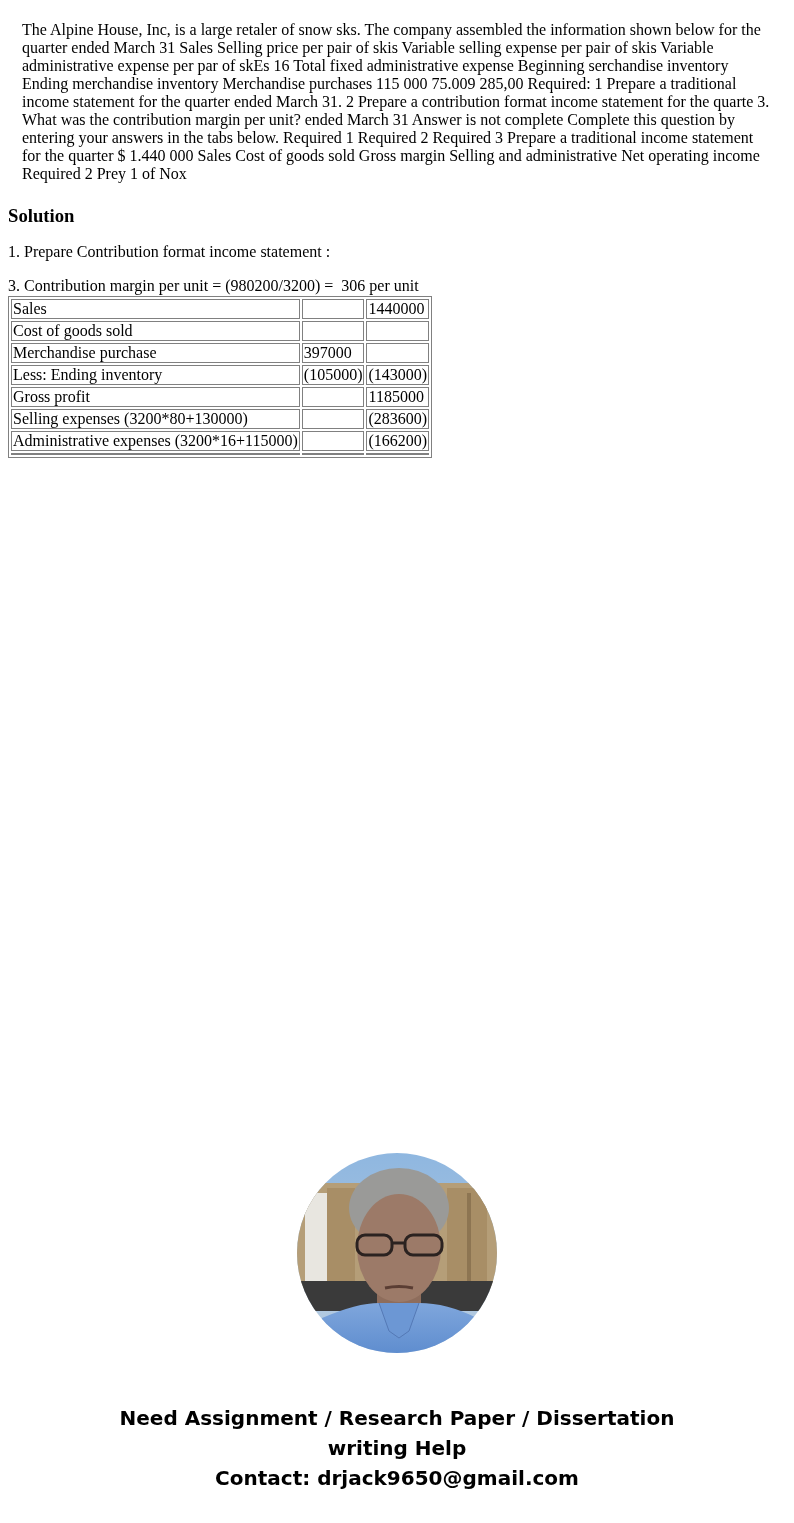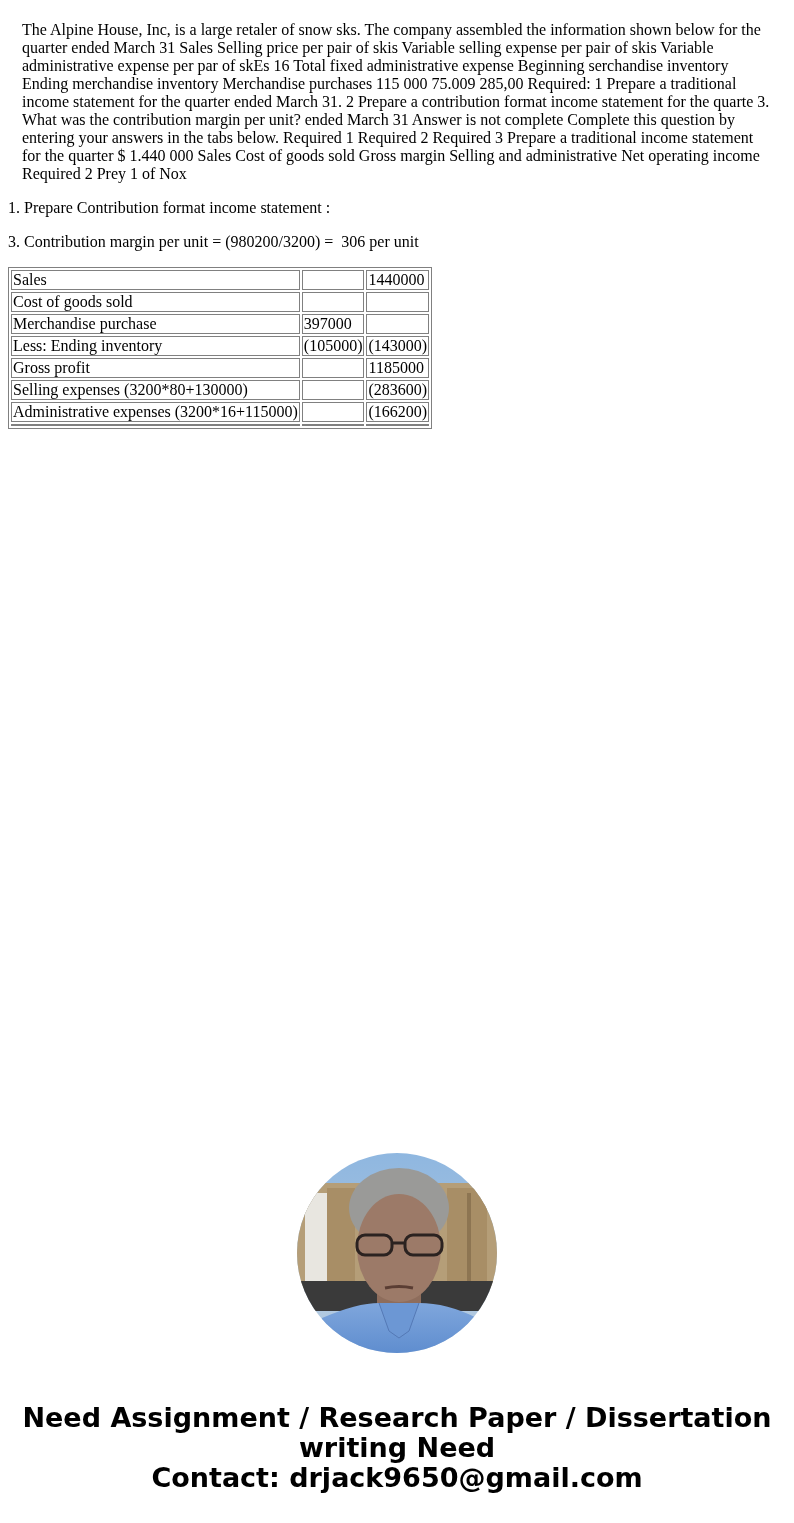--- a/index.html
+++ b/index.html
@@ -15,21 +15,21 @@
     .content { padding: 7px 8px 0 8px; }
     .question { margin: 14px; line-height: 18px; }
     h3.solution-title {
       font-size: 18.7px;
       font-weight: bold;
       margin: 22px 0 0 0;
       line-height: 22px;
     }
     p.step { margin: 16px 0 0 0; line-height: 18px; white-space: pre; }
     table.stmt {
-      margin-top: 16px;
+      margin-top: 1px;
       border: 1px solid #808080;
       border-collapse: separate;
       border-spacing: 2px;
     }
     table.stmt td {
       border: 1px solid #808080;
       padding: 0 1px;
       height: 18px;
       line-height: 18px;
       white-space: nowrap;
@@ -45,31 +45,32 @@
       overflow: hidden;
     }
     .footer {
       position: absolute;
       left: 0;
       top: 1403px;
       width: 794px;
       text-align: center;
       font-family: "DejaVu Sans", sans-serif;
       font-weight: bold;
-      font-size: 27px;
+      font-size: 20px;
       line-height: 30px;
       color: #000;
     }
   </style>
 </head>
 <body>
 
 <div class="content">
   <p class="question">The Alpine House, Inc, is a large retaler of snow sks. The company assembled the information shown below for the quarter ended March 31 Sales Selling price per pair of skis Variable selling expense per pair of skis Variable administrative expense per par of skEs 16 Total fixed administrative expense Beginning serchandise inventory Ending merchandise inventory Merchandise purchases 115 000 75.009 285,00 Required: 1 Prepare a traditional income statement for the quarter ended March 31. 2 Prepare a contribution format income statement for the quarte 3. What was the contribution margin per unit? ended March 31 Answer is not complete Complete this question by entering your answers in the tabs below. Required 1 Required 2 Required 3 Prepare a traditional income statement for the quarter $ 1.440 000 Sales Cost of goods sold Gross margin Selling and administrative Net operating income Required 2 Prey 1 of Nox</p>
 
+  <h3 class="solution-title">Solution</h3>
 
   <p class="step">1. Prepare Contribution format income statement :</p>
   <p class="step">3. Contribution margin per unit = (980200/3200) =  306 per unit</p>
 
   <table class="stmt">
     <tbody>
       <tr>
         <td>Sales</td>
         <td></td>
         <td>1440000</td>
@@ -147,15 +148,15 @@
 
     <path d="M88 135 Q102 132 116 135" stroke="#5a3d33" stroke-width="3" fill="none"></path>
 
     <path d="M10 200 L25 165 Q60 150 82 150 L102 185 L122 150 Q150 150 180 165 L195 200 Z" fill="url(#shirt)"></path>
     <path d="M82 150 L92 178 L102 185 L112 178 L122 150" fill="#6c97d4" stroke="#5479b5" stroke-width="1"></path>
   </svg>
 </div>
 
 <div class="footer">
   <div>Need Assignment / Research Paper / Dissertation</div>
-  <div>writing Need</div>
+  <div>writing Help</div>
   <div>Contact: drjack9650@gmail.com</div>
 </div>
 
 </body></html>

